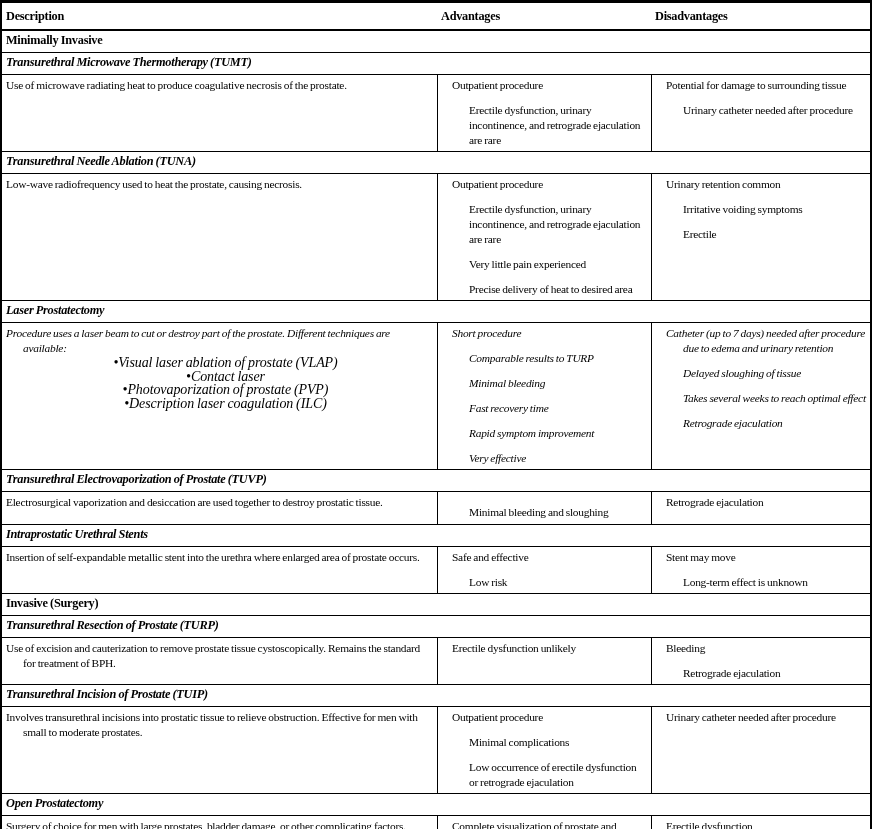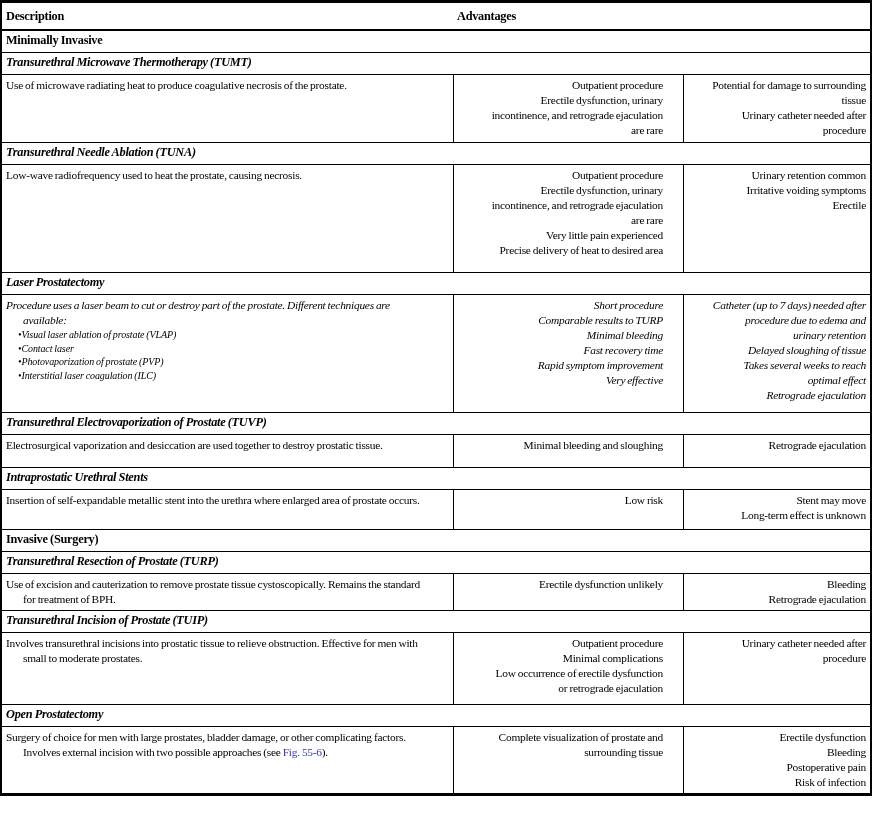--- a/index.html
+++ b/index.html
@@ -9,53 +9,55 @@
     border: 2px solid #000;
     border-top-width: 3px;
     border-bottom-width: 3px;
     font-family: "Liberation Serif", serif;
     font-size: 11.4px;
     letter-spacing: -0.25px;
     word-spacing: -0.5px;
     color: #000;
     background: #fff;
   }
-  .row { border-bottom: 1.5px solid #000; box-sizing: border-box; gap: 16px; }
+  .row { border-bottom: 1.5px solid #000; box-sizing: border-box; }
   .row:last-child { border-bottom: none; }
   .thead {
     display: grid;
     grid-template-columns: 435px 214px 1fr;
     border-bottom: 2px solid #000;
   }
   .thead .cell { font-weight: bold; font-size: 12.3px; padding-top: 6px; padding-bottom: 5px; }
   .row.data { display: grid; grid-template-columns: 435px 214px 1fr; }
   .cell { box-sizing: border-box; padding: 3px 4px; }
-  .row.data .cell + .cell { border-left: 1.5px solid #000; padding-left: 14px; text-align: right; }
+  .row.data .cell + .cell { border-left: 1.5px solid #000; padding-left: 14px; }
   .full { font-size: 12.3px; padding-top: 2px; padding-bottom: 4px; }
   .section .full { font-weight: bold; }
   .procedure .full { font-weight: bold; font-style: italic; }
   .it { line-height: 15px; }
   .it0 { padding-left: 17px; text-indent: -17px; }
-  .it1 { padding-left: 17px; }
+  .it1 { padding-left: 17px; margin-top: 10px; }
   .bullet {
     padding-left: 12px;
-    font-size: 10px;
+    font-size: 14px;
     line-height: 13.5px;
     letter-spacing: -0.1px;
+    text-align: center;
   }
   .bullet::before { content: "\2022 "; }
   .link { color: var(--link, #3333cc); text-decoration: none; cursor: pointer; }
 </style>
 </head>
 <body>
 
 <div class="doc">
   <div class="row thead">
     <div class="cell">Description</div>
     <div class="cell">Advantages</div>
+    <div class="cell">Disadvantages</div>
   </div>
   <div id="tbody">
       <div class="row section">
         <div class="cell full">Minimally Invasive</div>
       </div>
       <div class="row procedure">
         <div class="cell full">Transurethral Microwave Thermotherapy (TUMT)</div>
       </div>
       <div class="row data" style="min-height: 68px; font-family: Liberation Serif, serif;">
         <div class="cell c1">
@@ -91,21 +93,21 @@
       </div>
       <div class="row procedure">
         <div class="cell full">Laser Prostatectomy</div>
       </div>
       <div class="row data" style="min-height: 118px; font-style: italic;">
         <div class="cell c1">
           <div class="it it0">Procedure uses a laser beam to cut or destroy part of the prostate. Different techniques are available:</div>
           <div class="it bullet">Visual laser ablation of prostate (VLAP)</div>
           <div class="it bullet">Contact laser</div>
           <div class="it bullet">Photovaporization of prostate (PVP)</div>
-          <div class="it bullet">Interstitial laser coagulation (ILC)</div>
+          <div class="it bullet">Description laser coagulation (ILC)</div>
         </div>
         <div class="cell c2">
           <div class="it it0">Short procedure</div>
           <div class="it it1">Comparable results to TURP</div>
           <div class="it it1">Minimal bleeding</div>
           <div class="it it1">Fast recovery time</div>
           <div class="it it1">Rapid symptom improvement</div>
           <div class="it it1">Very effective</div>
         </div>
         <div class="cell c3">
@@ -130,20 +132,21 @@
         </div>
       </div>
       <div class="row procedure">
         <div class="cell full">Intraprostatic Urethral Stents</div>
       </div>
       <div class="row data" style="min-height: 40px;">
         <div class="cell c1">
           <div class="it it0">Insertion of self-expandable metallic stent into the urethra where enlarged area of prostate occurs.</div>
         </div>
         <div class="cell c2">
+          <div class="it it0">Safe and effective</div>
           <div class="it it1">Low risk</div>
         </div>
         <div class="cell c3">
           <div class="it it0">Stent may move</div>
           <div class="it it1">Long-term effect is unknown</div>
         </div>
       </div>
       <div class="row section">
         <div class="cell full">Invasive (Surgery)</div>
       </div>

